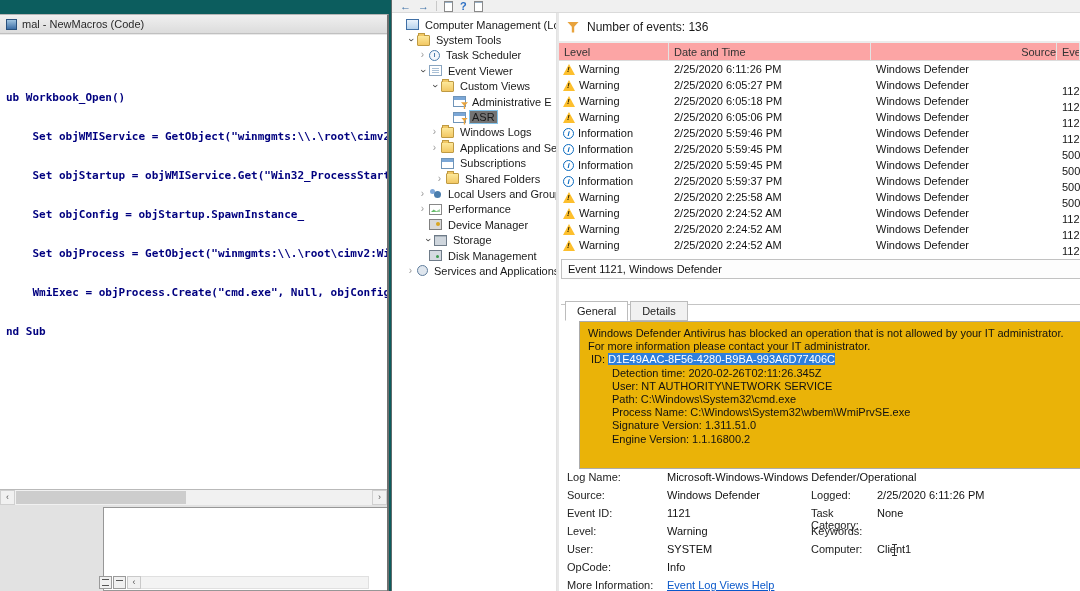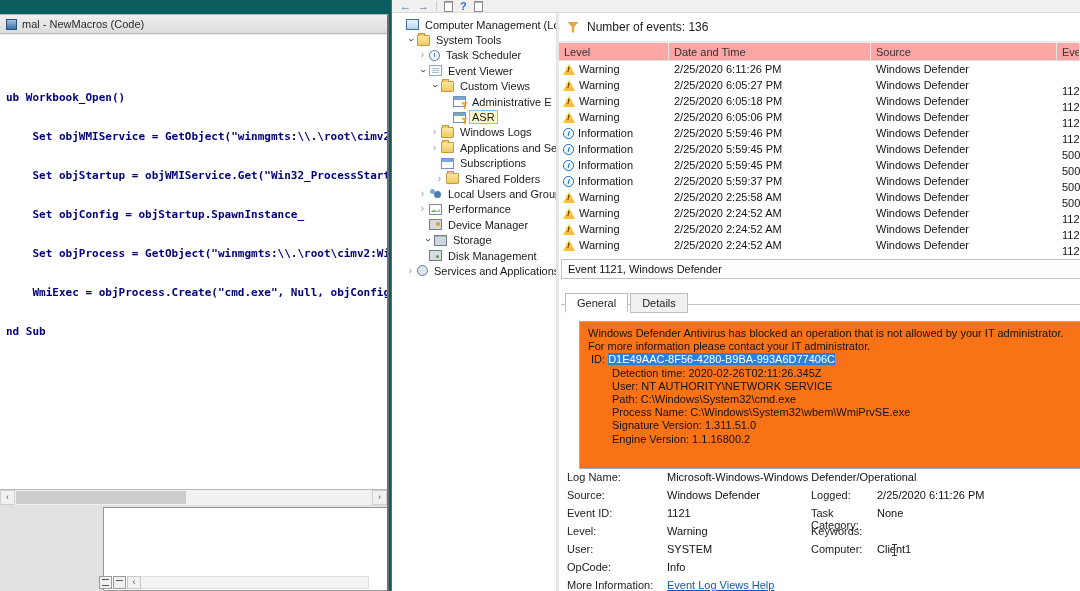--- a/index.html
+++ b/index.html
@@ -109,41 +109,41 @@
   .ti-perf { background:#fff; border:1px solid #888; }
   .ti-perf::before { content:""; position:absolute; left:1px; bottom:2px; width:9px; height:3px;
                      background:linear-gradient(90deg,#4caf50,#a5d6a7); clip-path:polygon(0 100%,30% 20%,60% 80%,100% 0,100% 100%); }
   .ti-devmgr { background:#d9d9d9; border:1px solid #808080; }
   .ti-devmgr::before { content:""; position:absolute; right:1px; top:2px; width:4px; height:4px; background:#d9a521; border-radius:50%; }
   .ti-storage { background:#cfd6dd; border:1px solid #6e7b88; box-shadow:inset 0 3px 0 -2px #aab4bd; }
   .ti-disk { background:#d5dbe1; border:1px solid #6e7b88; }
   .ti-disk::before { content:""; position:absolute; right:2px; top:4px; width:3px; height:3px; border-radius:50%; background:#3e9b4f; }
   .ti-services { width:11px; height:11px; border-radius:50%; background:#dfe6ee; border:1px solid #5f7d9c; }
   .tlabel { padding:0 2px; }
-  .tlabel.sel { background:#fef9c3; outline:1px solid #84c3ea; }
+  .tlabel.sel { background:#737373; outline:1px solid #84c3ea; }
 
   .splitter { position:absolute; left:165px; top:13px; width:2px; bottom:0; background:#e8e8e8; cursor:ew-resize; }
 
   
   .cm-right { position:absolute; left:167px; top:13px; right:0; bottom:0; background:#fff; }
   .filter-bar {
     position:absolute; left:0; top:0; right:0; height:29px;
     display:flex; align-items:center; gap:8px; padding-left:8px;
     font-size:12px; color:#1a1a1a; background:#fff; border-bottom:1px solid #ececec;
   }
   .ico-funnel { width:12px; height:11px; flex:none; background:#e8a33d;
                 clip-path:polygon(0 0,100% 0,60% 48%,60% 100%,40% 100%,40% 48%); }
   .ehead {
     position:absolute; top:29px; left:0; right:0; height:19px; display:flex;
     font-size:11px; color:#333; background:#fca5a5; border-top:1px solid #ececec; border-bottom:1px solid #dcdcdc;
   }
   .hc { border-right:1px solid #e3e3e3; padding:3px 0 0 5px; overflow:hidden; white-space:nowrap; }
   .w-level { width:110px; flex:none; }
   .w-date  { width:202px; flex:none; }
-  .w-src   { width:186px; flex:none; }
+  .w-src   { width:186px; flex:none;text-align:right; }
   .w-id    { flex:1; }
   .elist { position:absolute; top:48px; left:0; right:0; }
   .erow { height:16px; display:flex; align-items:center; font-size:11px; color:#141414; }
   .erow > span { overflow:hidden; white-space:nowrap; }
   .c-level { width:110px; flex:none; display:flex; align-items:center; gap:4px; padding-left:4px; }
   .c-date { width:202px; flex:none; padding-left:5px; }
   .c-src { width:186px; flex:none; padding-left:5px; }
   .c-id { flex:1; padding-left:5px;margin-top:44px; }
   .ico-warn { position:relative; width:0; height:0; flex:none;
               border-left:6px solid transparent; border-right:6px solid transparent; border-bottom:11px solid #fdbf2d; }
@@ -154,27 +154,27 @@
   .ico-info::after { content:"i"; position:absolute; left:0; right:0; top:0; text-align:center;
                      font-size:8px; font-weight:bold; line-height:9px; color:#0b6bbf; }
 
   
   .detail { position:absolute; top:244px; left:0; right:0; bottom:0; background:#fff; }
   .d-header {
     position:absolute; top:2px; left:2px; right:0; height:20px;
     border:1px solid #c2c2c2; border-right:none; background:#fdfdfd;
     font-size:11px; display:flex; align-items:center; padding-left:6px; color:#111;
   }
-  .d-tabs { position:absolute; top:36px; left:6px; height:20px; display:flex; font-size:11px; z-index:2; }
+  .d-tabs { position:absolute; top:44px; left:6px; height:20px; display:flex; font-size:11px; z-index:2; }
   .tab { padding:3px 11px 0; border:1px solid #bcbcbc; background:#f1f1f1; margin-right:2px; height:20px; }
   .tab.active { background:#fff; border-bottom:1px solid #fff; }
   .d-content { position:absolute; top:47px; left:2px; right:0; bottom:0; border-top:1px solid #c4c4c4; background:#fff; }
   .desc-box {
     position:absolute; top:64px; left:20px; right:0; height:148px;
-    border:1px solid #ababab; border-right:none; background:#f97316;
+    border:1px solid #ababab; border-right:none; background:#eab308;
     padding:5px 8px; font-size:11px; line-height:13.2px; color:#111; overflow:hidden;
   }
   .dline { white-space:pre; overflow:hidden; }
   .dline.ind { padding-left:24px; }
   .hl { background:#2f7edb; color:#fff; }
   .fields { position:absolute; top:212px; left:8px; right:0; bottom:0; font-size:11px; color:#111;text-decoration:underline; }
   .frow { height:18px; position:relative; }
   .fl  { position:absolute; left:0; top:2px; width:100px; color:#222; }
   .fv  { position:absolute; left:100px; top:2px; white-space:nowrap; }
   .fl2 { position:absolute; left:244px; top:2px; width:66px; color:#222; }

